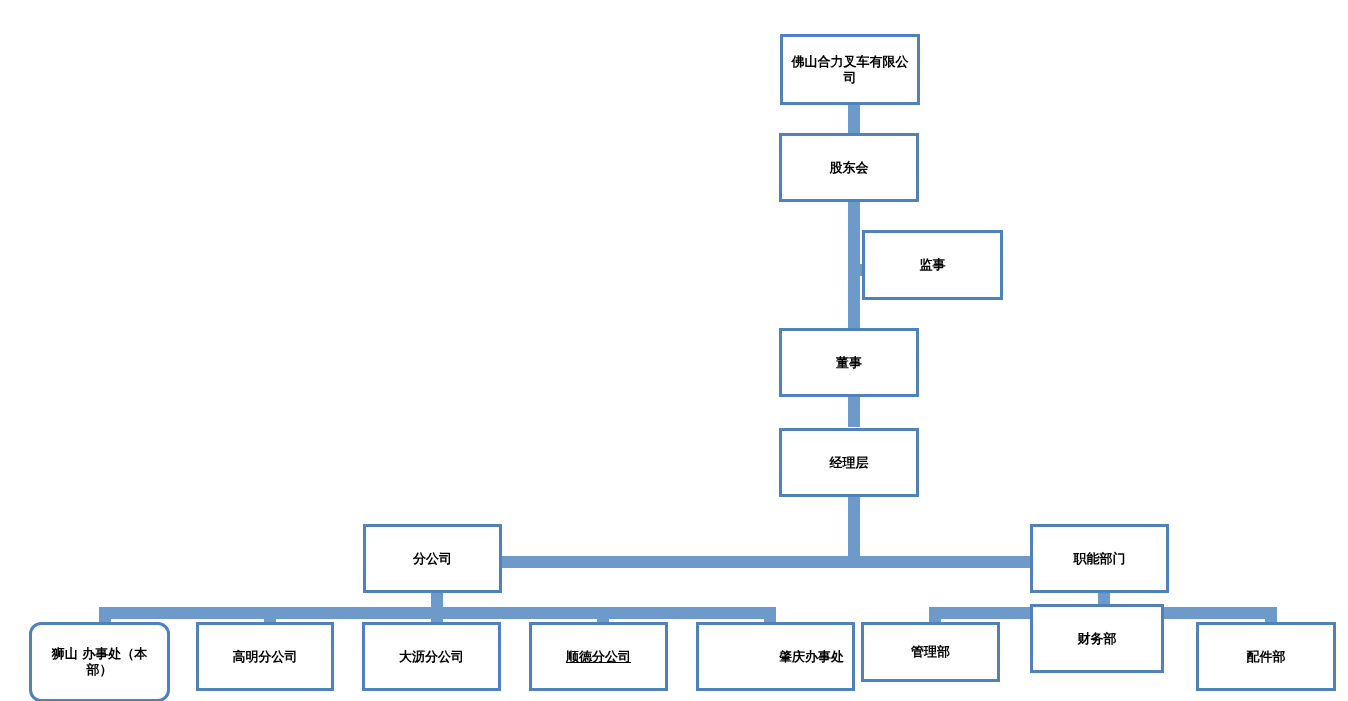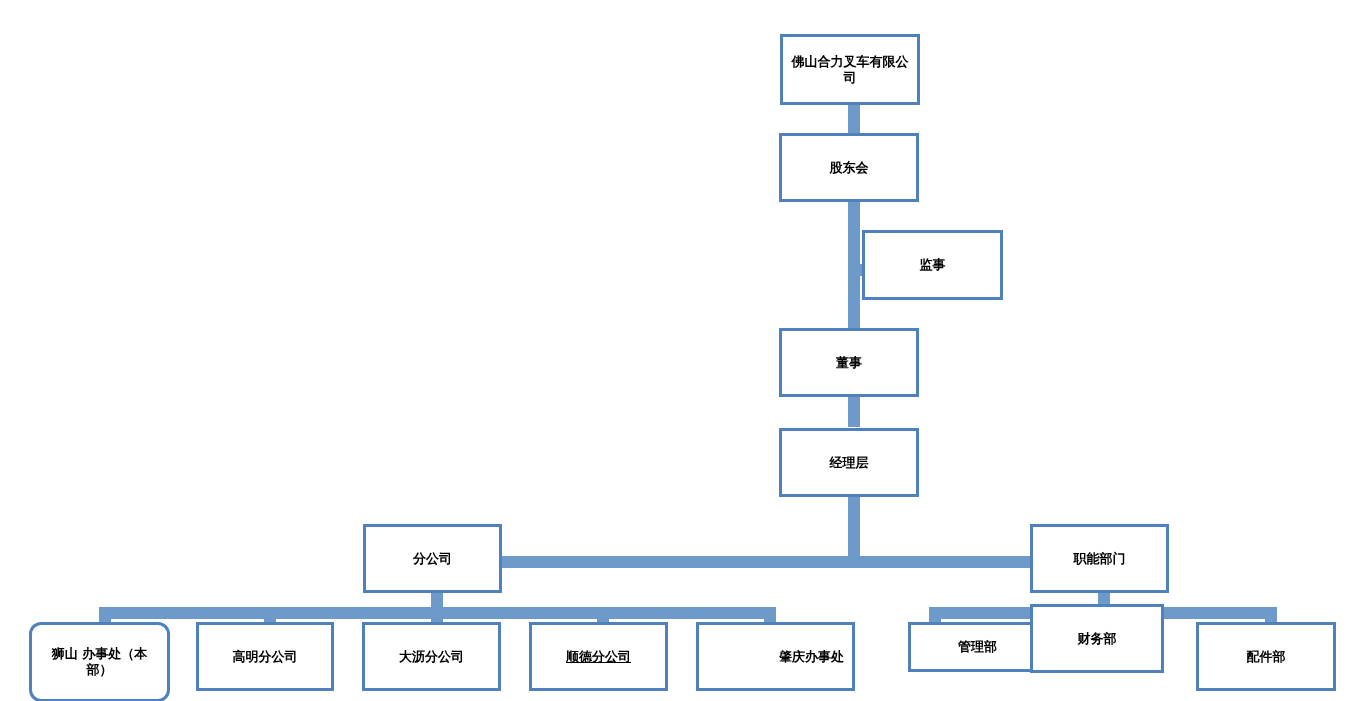--- a/index.html
+++ b/index.html
@@ -42,21 +42,21 @@
   .n-supervisor   { left: 850px;  top: 218px; width: 141px; height: 70px; }
   .n-director     { left: 767px;  top: 316px; width: 140px; height: 69px; justify-content: center; }
   .n-management   { left: 767px;  top: 416px; width: 140px; height: 69px; }
   .n-branch       { left: 351px;  top: 512px; width: 139px; height: 69px; align-items: center; }
   .n-functional   { left: 1018px; top: 512px; width: 139px; height: 69px; }
   .n-c1 { left: 17px;   top: 610px; width: 141px; height: 80px; border-radius: 12px; }
   .n-c2 { left: 184px;  top: 610px; width: 138px; height: 69px; }
   .n-c3 { left: 350px;  top: 610px; width: 139px; height: 69px; }
   .n-c4 { left: 517px;  top: 610px; width: 139px; height: 69px; text-decoration: underline; }
   .n-c5 { left: 684px;  top: 610px; width: 159px; height: 69px; justify-content: flex-end; }
-  .n-f1 { left: 896px;  top: 610px; width: 139px; height: 50px; }
+  .n-f1 { left: 849px;  top: 610px; width: 139px; height: 60px; }
   .n-f2 { left: 1018px; top: 592px; width: 134px; height: 69px; }
   .n-f3 { left: 1184px; top: 610px; width: 140px; height: 69px; text-align: center; }
 
   
   .l-spine1     { left: 836px; top: 92px;  height: 30px; }
   .l-spine2     { left: 836px; top: 189px; height: 128px; }
   .l-supstub    { left: 836px; top: 252px; width: 16px; }
   .l-spine3     { left: 836px; top: 384px; height: 31px; }
   .l-spine4     { left: 836px; top: 482px; height: 63px; }
   .l-mainh      { left: 489px; top: 544px; width: 530px; }

